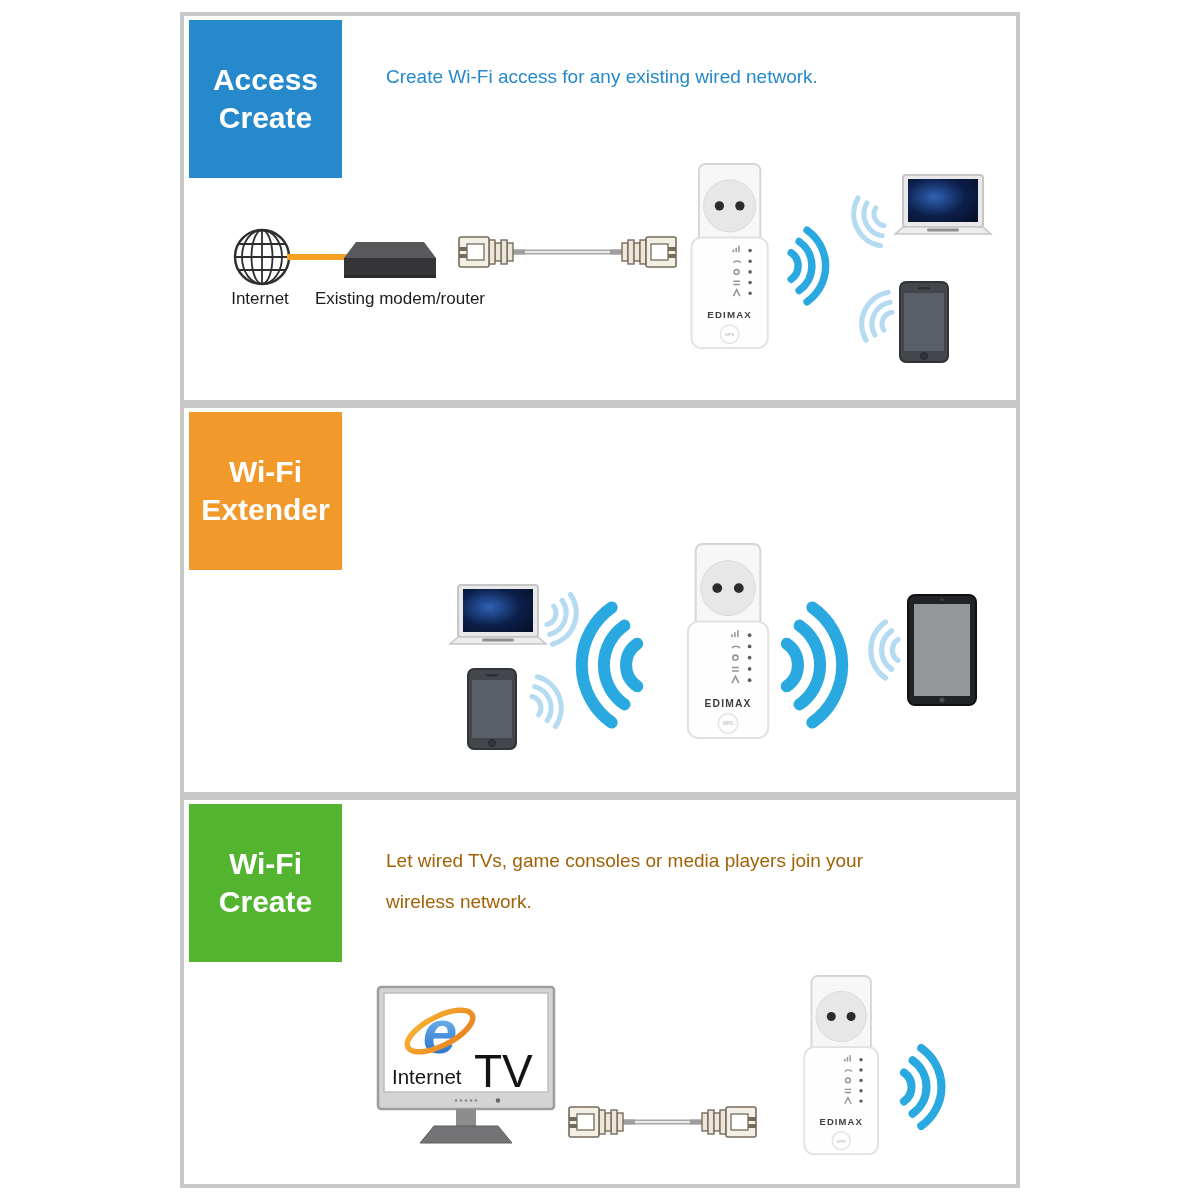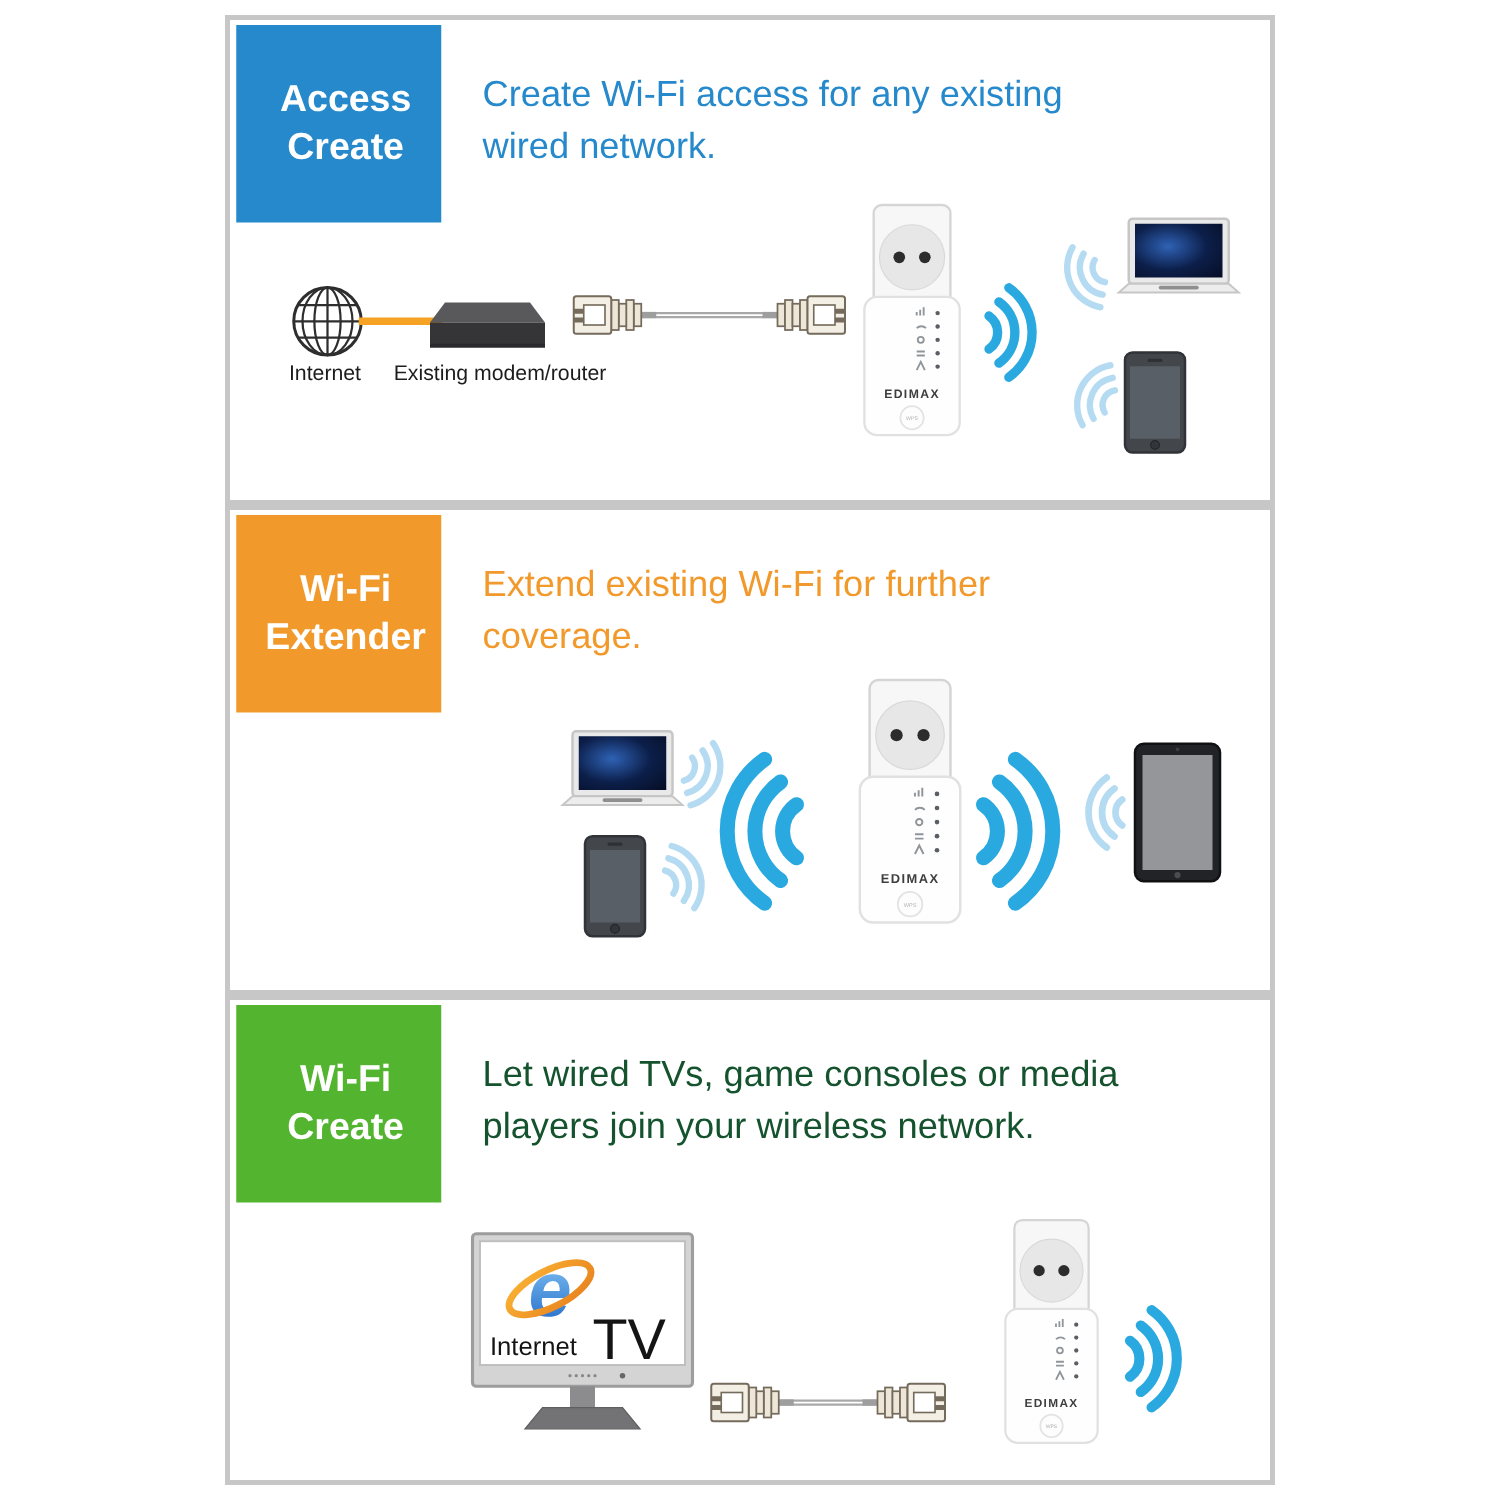--- a/index.html
+++ b/index.html
@@ -1,22 +1,22 @@
 <!DOCTYPE html>
 <html><head>
 <meta charset="utf-8">
 <style>
   html,body{margin:0;padding:0;background:#ffffff;}
   body{width:1200px;height:1200px;font-family:"Liberation Sans",sans-serif;position:relative;}
   .stage{position:absolute;inset:0;background:#fff;}
   .panels{position:absolute;left:180px;top:12px;width:840px;display:flex;flex-direction:column;}
   .panel{box-sizing:border-box;width:840px;height:392px;border:4px solid #c7c7c7;background:#fff;position:relative;}
   .badge{position:absolute;left:5px;top:4px;width:153px;height:158px;display:flex;flex-direction:column;
-         align-items:center;justify-content:center;color:#ffffff;font-weight:bold;font-size:30px;line-height:38px;padding-left:11px;}
-  .desc{position:absolute;left:202px;top:40px;width:540px;font-size:29px;line-height:41px;letter-spacing:0;}
+         align-items:center;justify-content:center;color:#ffffff;font-weight:bold;font-size:30px;line-height:38px;}
+  .desc{position:absolute;left:202px;top:40px;width:540px;font-size:19px;line-height:41px;letter-spacing:0;}
   .diagram{position:absolute;left:0;top:0;width:832px;height:384px;}
   .diag-label{font-size:17px;fill:#1c1c1c;}
   .w-strong{stroke-width:6.5;fill:none;}
   .w-light{stroke-width:6;fill:none;}
 </style>
 </head>
 <body>
 
 <div class="stage">
   <div class="panels">
@@ -160,21 +160,20 @@
         <use href="#g-phone" transform="translate(716,266)"></use>
         <use href="#g-waves" class="w-light" transform="translate(710,308) rotate(25) scale(-0.85,0.85)" style="stroke: rgb(181, 219, 242);"></use>
       </svg>
     </section>
 
     <section class="panel">
       <div class="badge" style="background-color: rgb(242, 153, 43);">
         <span>Wi-Fi</span>
         <span>Extender</span>
       </div>
-      <div class="desc" style="color: rgb(242, 153, 43);">Extend existing Wi-Fi for further coverage.</div>
 
       <svg class="diagram" viewBox="0 0 832 384">
         <use href="#g-laptop" transform="translate(266,177)"></use>
         <use href="#g-waves" class="w-light" transform="translate(360,205) rotate(20) scale(0.85)" style="stroke: rgb(181, 219, 242);"></use>
 
         <use href="#g-phone" transform="translate(284,261)"></use>
         <use href="#g-waves" class="w-light" transform="translate(345,300) rotate(-20) scale(0.85)" style="stroke: rgb(181, 219, 242);"></use>
 
         <use href="#g-waves" class="w-strong" transform="translate(468,257) scale(-1.85,1.85)" style="stroke: rgb(42, 169, 224);"></use>
         <use href="#g-device" transform="translate(497,136) scale(0.98)"></use>
@@ -183,21 +182,21 @@
         <use href="#g-waves" class="w-light" transform="translate(721,242) scale(-0.9,0.9)" style="stroke: rgb(181, 219, 242);"></use>
         <use href="#g-tablet" transform="translate(724,187)"></use>
       </svg>
     </section>
 
     <section class="panel">
       <div class="badge" style="background-color: rgb(83, 180, 47);">
         <span>Wi-Fi</span>
         <span>Create</span>
       </div>
-      <div class="desc" style="color: #14532d;">Let wired TVs, game consoles or media players join your wireless network.</div>
+      <div class="desc" style="color: #a16207;">Let wired TVs, game consoles or media players join your wireless network.</div>
 
       <svg class="diagram" viewBox="0 0 832 384">
         <use href="#g-tv" transform="translate(194,187)"></use>
 
         <line x1="410" y1="322" x2="545" y2="322" stroke="#a8a8a8" stroke-width="5"></line>
         <line x1="410" y1="322" x2="545" y2="322" stroke="#ffffff" stroke-width="1.4"></line>
         <use href="#g-rj45" transform="translate(451,305) scale(-1,1)"></use>
         <use href="#g-rj45" transform="translate(506,305)"></use>
 
         <use href="#g-device" transform="translate(614,176) scale(0.9)"></use>

